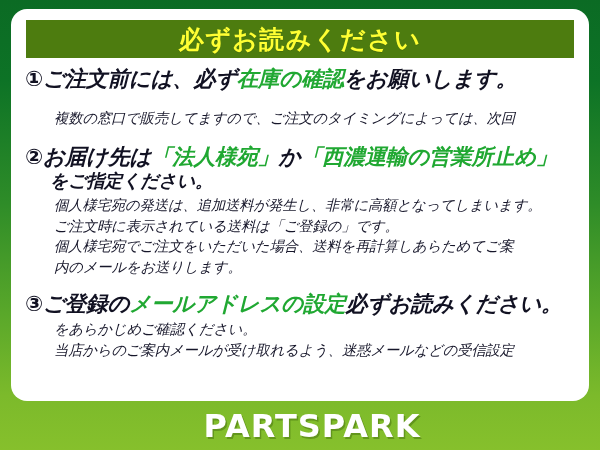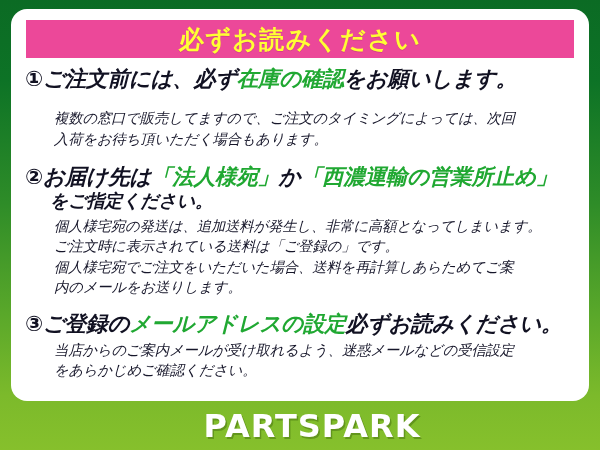--- a/index.html
+++ b/index.html
@@ -41,21 +41,21 @@
     overflow: hidden;
   }
 
   
   .header-band {
     position: absolute;
     left: 15px;
     top: 11px;
     width: 548px;
     height: 38px;
-    background: #ec4899;
+    background: #4d7c0f;
     display: flex;
     align-items: center;
     justify-content: center;
   }
   .header-title {
     color: #ffff33;
     font-weight: bold;
     font-size: 25px;
     letter-spacing: 1.5px;
     line-height: 1;
@@ -150,40 +150,39 @@
     <div class="header-band">
       <div class="header-title">必ずお読みください</div>
     </div>
 
     <div class="content">
 
       <div class="item" id="item-1">
         <div class="item-head"><span class="num">①</span><span>ご注文前には、必ず</span><span class="hl">在庫の確認</span><span>をお願いします。</span></div>
         <div class="item-body">
           <span>複数の窓口で販売してますので、ご注文のタイミングによっては、次回</span>
-          <span>入荷をお待ち頂いただく場合もあります。</span>
         </div>
       </div>
 
       <div class="item" id="item-2">
         <div class="item-head"><span class="num">②</span><span>お届け先は</span><span class="hl">「法人様宛」</span><span>か</span><span class="hl">「西濃運輸の営業所止め」</span></div>
         <div class="item-head-2">をご指定ください。</div>
         <div class="item-body">
           <span>個人様宅宛の発送は、追加送料が発生し、非常に高額となってしまいます。</span>
           <span>ご注文時に表示されている送料は「ご登録の」です。</span>
           <span>個人様宅宛でご注文をいただいた場合、送料を再計算しあらためてご案</span>
           <span>内のメールをお送りします。</span>
         </div>
       </div>
 
       <div class="item" id="item-3">
         <div class="item-head"><span class="num">③</span><span>ご登録の</span><span class="hl">メールアドレスの設定</span><span>必ずお読みください。</span></div>
         <div class="item-body">
+          <span>をあらかじめご確認ください。</span>
           <span>当店からのご案内メールが受け取れるよう、迷惑メールなどの受信設定</span>
-          <span>をあらかじめご確認ください。</span>
         </div>
       </div>
 
     </div>
   </div>
 
   <div class="footer">
     <div class="logo">PARTSPARK</div>
   </div>
 

